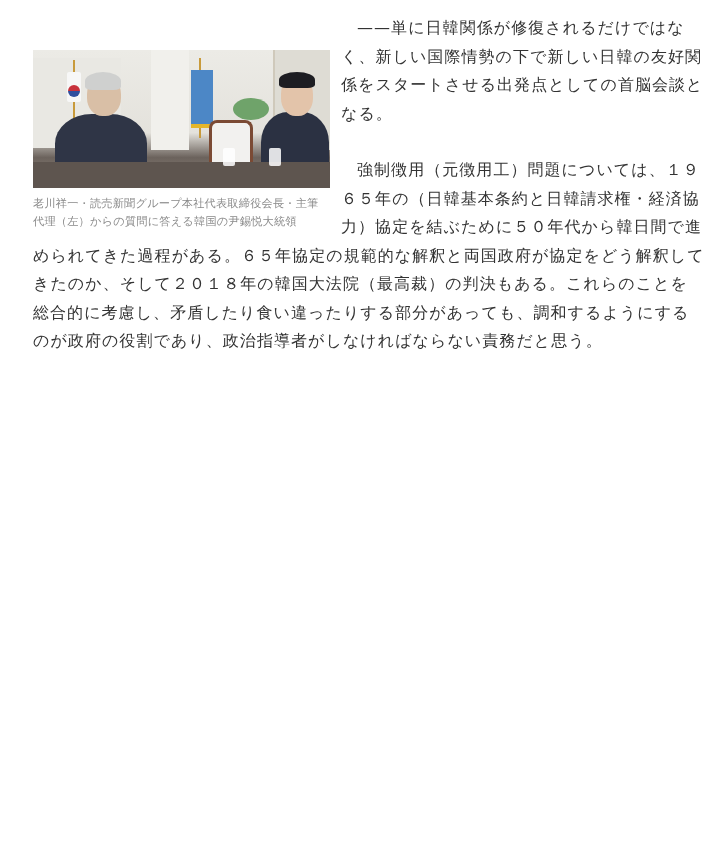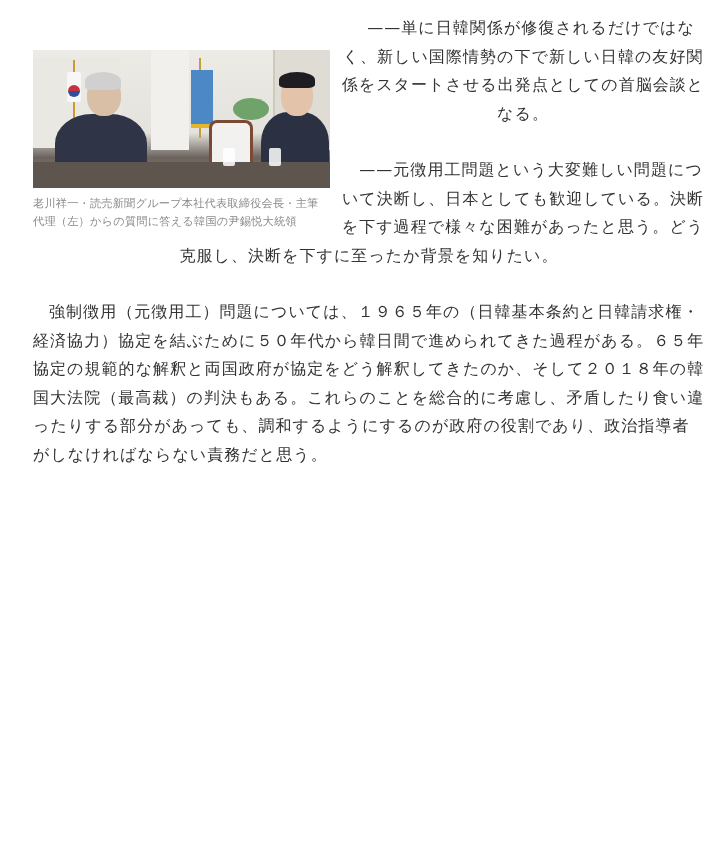--- a/index.html
+++ b/index.html
@@ -28,21 +28,21 @@
   .person-r .body { position:absolute; left:2px; top:40px; width:68px; height:76px; border-radius:40% 40% 0 0; background:#2b3142; }
   .chair { position:absolute; left:176px; top:70px; width:38px; height:48px; background:#f2f1ef; border:3px solid #7b4a34; border-bottom:none; border-radius:8px 8px 0 0; }
   .plant { position:absolute; left:200px; top:48px; width:36px; height:22px; border-radius:50%; background:#6fa36a; }
   .table { position:absolute; left:0; top:112px; width:297px; height:26px; background:#5e554f; }
   .cup { position:absolute; width:12px; height:18px; background:rgba(255,255,255,0.85); border-radius:2px; }
   .caption { margin-top:7px; font-size:11.2px; line-height:18px; color:#8a8a8a; letter-spacing:0.2px; }
   .para { font-size:16px; line-height:28.5px; letter-spacing:1.05px; margin:0; text-align:left; }
   .para + .para { margin-top:28px; }
   .first { margin-top:0; }
   .indent { text-indent:1em; }
-  .q-indent { text-indent:1em;text-align:center; }
+  .q-indent { text-indent:1em; }
 </style>
 </head>
 <body>
 
 <div class="article">
   <div class="figure">
     <div class="photo" aria-label="photo-interview-president-yoon">
       <div class="wall-left"></div>
       <div class="pillar"></div>
       <div class="window"></div>
@@ -63,15 +63,14 @@
           <div class="hair"></div>
       </div>
       <div class="table"></div>
       <div class="cup" style="left:190px;top:98px;"></div>
       <div class="cup" style="left:236px;top:98px;"></div>
     </div>
     <div class="caption">老川祥一・読売新聞グループ本社代表取締役会長・主筆代理（左）からの質問に答える韓国の尹錫悦大統領</div>
   </div>
 
   <p class="para first q-indent" style="padding-top:0;">——単に日韓関係が修復されるだけではなく、新しい国際情勢の下で新しい日韓の友好関係をスタートさせる出発点としての首脳会談となる。</p>
-  <p class="para q-indent">——元徴用工問題という大変難しい問題について決断し、日本としても歓迎している。決断を下す過程で様々な困難があったと思う。どう克服し、決断を下すに至ったか背景を知りたい。</p>
   <p class="para indent">強制徴用（元徴用工）問題については、１９６５年の（日韓基本条約と日韓請求権・経済協力）協定を結ぶために５０年代から韓日間で進められてきた過程がある。６５年協定の規範的な解釈と両国政府が協定をどう解釈してきたのか、そして２０１８年の韓国大法院（最高裁）の判決もある。これらのことを総合的に考慮し、矛盾したり食い違ったりする部分があっても、調和するようにするのが政府の役割であり、政治指導者がしなければならない責務だと思う。</p>
 </div>
 
 </body></html>

